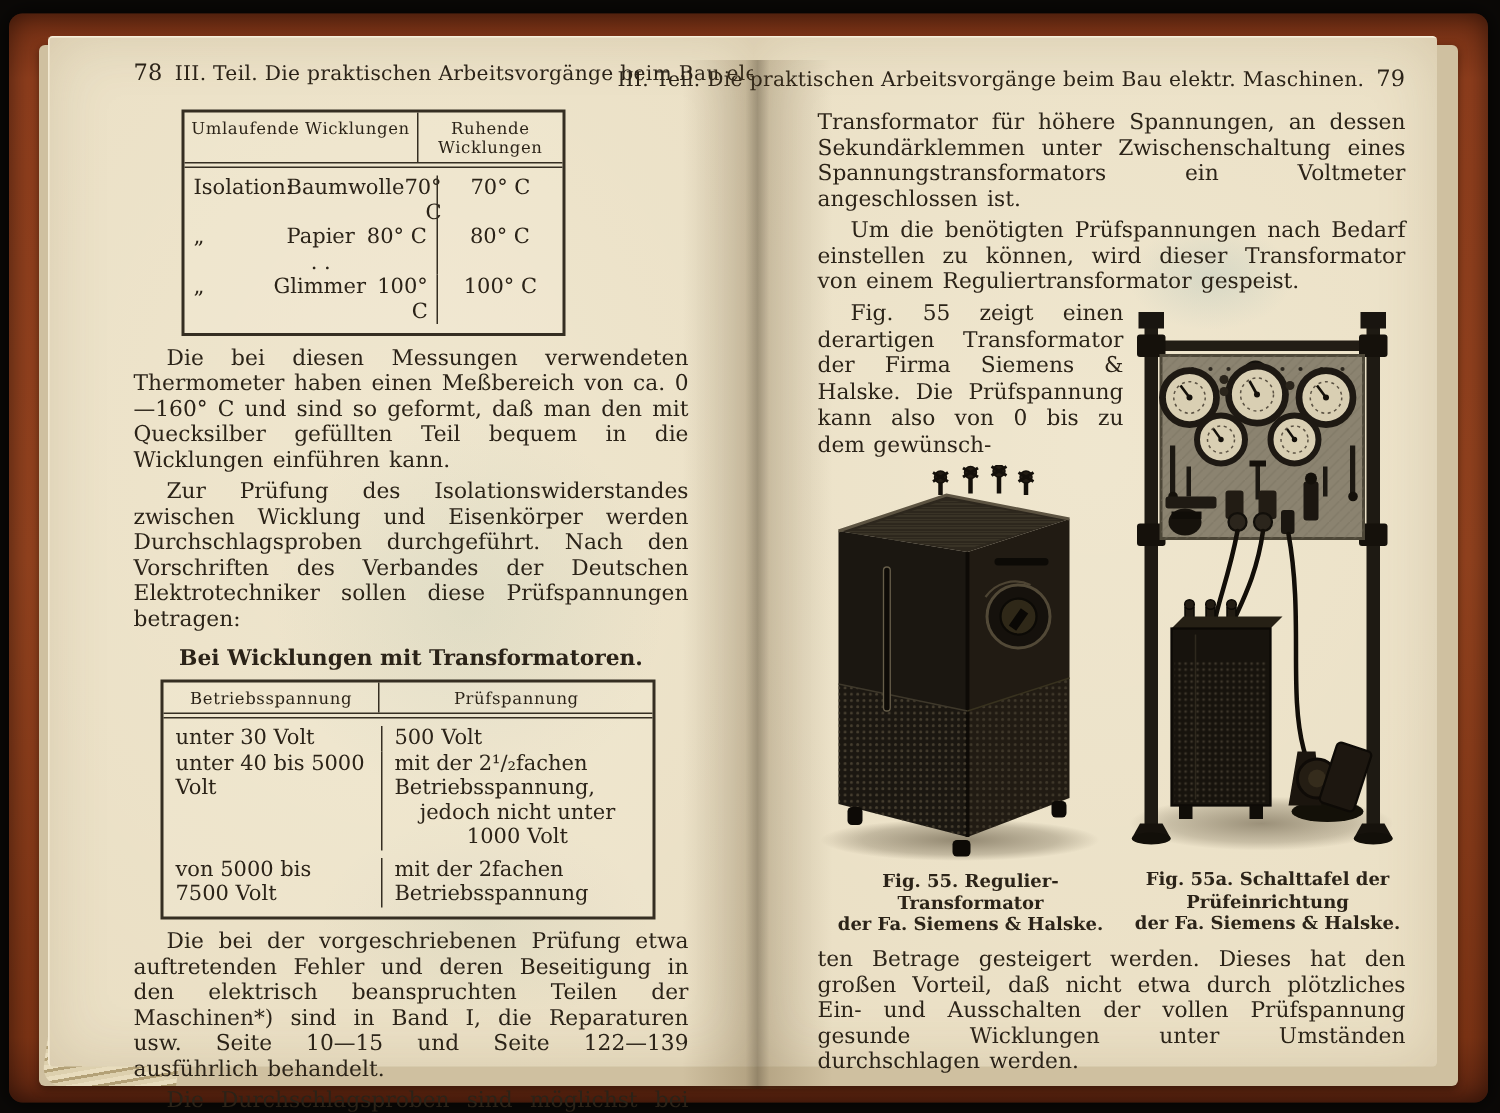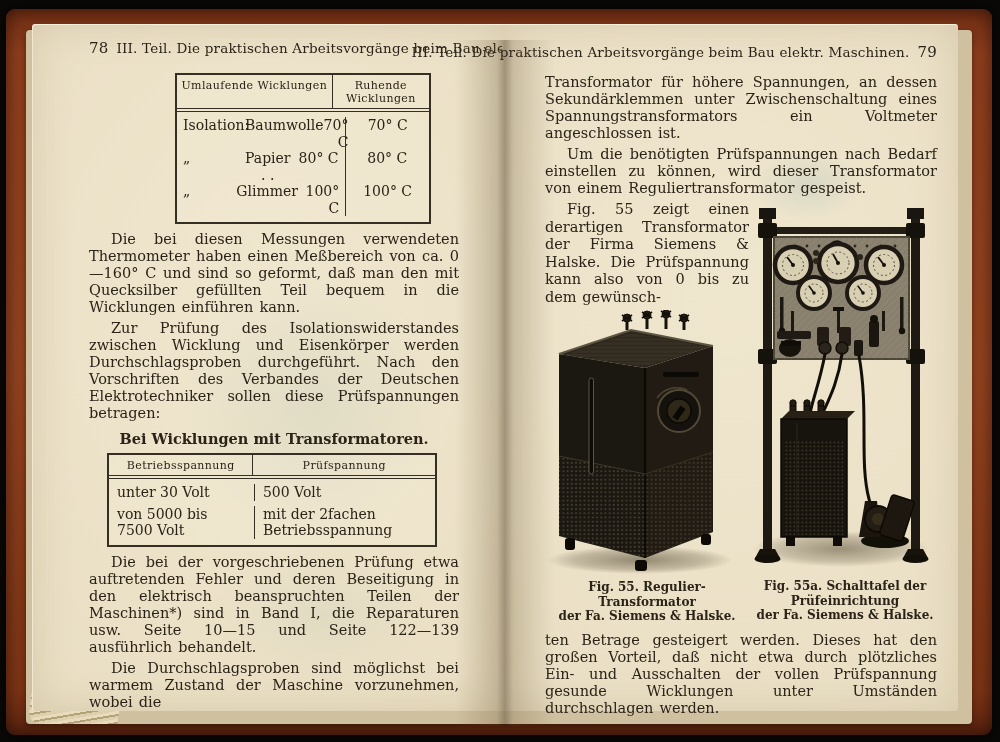--- a/index.html
+++ b/index.html
@@ -60,21 +60,21 @@
   .bheading{font-size:14.5px;font-weight:bold;text-align:center;margin:8px 0 4px 0;}
   
   .ptable{border:2px solid #352e22;background:rgba(255,250,235,.14);margin-top:16px;}
   .t-head{display:flex;font-size:11px;letter-spacing:.4px;text-align:center;}
   .t-head>div{padding:4px 2px 3px 2px;}
   .dbl-rule{border-top:1.5px solid #352e22;border-bottom:1px solid #352e22;height:2px;}
   .t-body{font-size:14px;line-height:16.5px;padding:5px 0 6px 0;}
   .t-row{display:flex;}
   .vline{border-left:1.5px solid #352e22;}
   
-  .table1{width:252px;margin-left:86px;}
+  .table1{width:252px;margin-left:32px;}
   .table1 .c1{width:62%;}
   .table1 .c2{width:38%;}
   .t1c1{display:flex;padding:0 6px;}
   .t1-prefix{width:62px;}
   .t1-mat{flex:1;text-align:center;}
   .t1-temp{width:48px;text-align:right;}
   .t1c2{text-align:center;}
   
   .table2{width:326px;margin-left:18px;}
   .table2 .c1{width:44%;}
@@ -152,20 +152,27 @@
     <div class="ptable table2" style="margin-top:6px;">
       <div class="t-head">
         <div class="c1">Betriebsspannung</div>
         <div class="c2 vline">Prüfspannung</div>
       </div>
       <div class="dbl-rule"></div>
       <div class="t-body">
         <div class="t-row">
           <div class="c1 t2c1">unter 30 Volt</div>
           <div class="c2 vline t2c2">500 Volt</div>
+        </div>
+        <div class="t-row">
+          <div class="c1 t2c1">unter 40 bis 5000 Volt</div>
+          <div class="c2 vline t2c2">
+            <div>mit der 2¹/₂fachen Betriebsspannung,</div>
+            <div class="t2-line2">jedoch nicht unter 1000 Volt</div>
+          </div>
         </div>
         <div class="t-row gap">
           <div class="c1 t2c1">von 5000 bis 7500 Volt</div>
           <div class="c2 vline t2c2">mit der 2fachen Betriebsspannung</div>
         </div>
       </div>
     </div>
 
     <p class="bodytext indent" style="margin-top:7px;">Die bei der vorgeschriebenen Prüfung etwa auftretenden Fehler und deren Beseitigung in den elektrisch beanspruchten Teilen der Maschinen*) sind in Band I, die Reparaturen usw. Seite 10—15 und Seite 122—139 ausführlich behandelt.</p>
     <p class="bodytext indent"><span>Die Durchschlagsproben sind möglichst bei warmem Zustand der Maschine vorzunehmen, wobei die </span></p>

